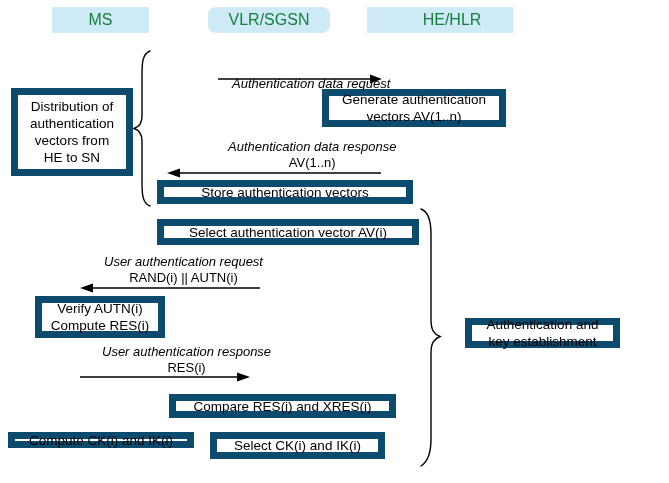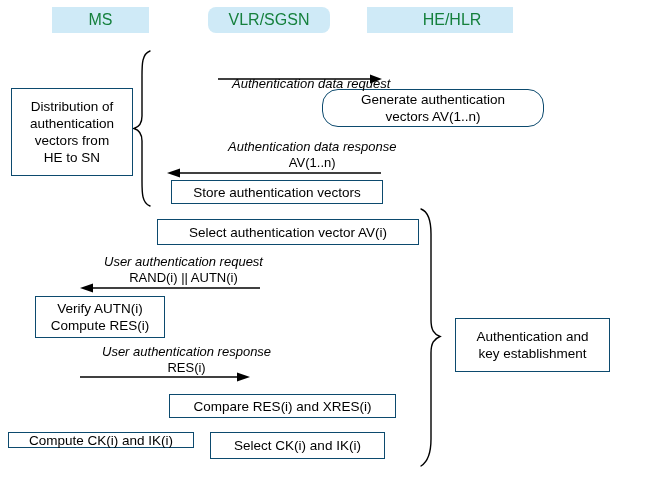--- a/index.html
+++ b/index.html
@@ -23,21 +23,21 @@
     background: #cfeaf7;
     text-align: center;
     font-size: 16px;
     line-height: 26px;
     height: 26px;
     color: #15803d;
     white-space: nowrap;
   }
   .box {
     position: absolute;
-    border: 1px solid #0c4a6e;
+    border: 7px solid #0c4a6e;
     background: #ffffff;
     text-align: center;
     font-size: 13.5px;
     line-height: 17px;
     box-sizing: border-box;
     display: flex;
     align-items: center;
     justify-content: center;
     padding: 1px 4px;
     white-space: pre-line;
@@ -92,37 +92,37 @@
     <svg width="40" height="260" viewBox="0 0 40 260" fill="none" stroke="#000" stroke-width="1.4" stroke-linecap="round">
       <path d="M1 1 C9 4, 11 14, 11 26 L11 112 C11 122, 14 126, 20 128.5 C14 131, 11 135, 11 145 L11 231 C11 243, 9 253, 1 258"></path>
     </svg>
   </div>
 
   <div class="box" style="left:11px; top:88px; width:122px; height:88px;">Distribution of
 authentication
 vectors from
 HE to SN</div>
 
-  <div class="box" style="left:322px; top:89px; width:222px; height:38px;border-radius:16px;">Generate authentication
+  <div class="box" style="left:322px; top:89px; width:184px; height:38px;">Generate authentication
 vectors AV(1..n)</div>
 
-  <div class="box" style="left:171px; top:180px; width:212px; height:24px;text-align:center;">Store authentication vectors</div>
+  <div class="box" style="left:157px; top:180px; width:256px; height:24px;text-align:center;">Store authentication vectors</div>
 
   <div class="box" style="left:157px; top:219px; width:262px; height:26px;">Select authentication vector AV(i)</div>
 
   <div class="box" style="left:35px; top:296px; width:130px; height:42px;">Verify AUTN(i)
 Compute RES(i)</div>
 
   <div class="box" style="left:169px; top:394px; width:227px; height:24px;">Compare RES(i) and XRES(i)</div>
 
   <div class="box" style="left:8px; top:432px; width:186px; height:16px;">Compute CK(i) and IK(i)</div>
 
   <div class="box" style="left:210px; top:432px; width:175px; height:27px;">Select CK(i) and IK(i)</div>
 
-  <div class="box" style="left:455px; top:318px; width:155px; height:54px;">Authentication and
+  <div class="box" style="left:465px; top:318px; width:155px; height:30px;">Authentication and
 key establishment</div>
 
   <div class="msg" style="left:232px; top:60px;margin-top:16px;">
     <span class="it">Authentication data request</span>
   </div>
   <div class="arrowwrap" style="left:218px; top:73px;">
     <svg width="172" height="12" viewBox="0 0 172 12">
       <line x1="0" y1="6" x2="160" y2="6" stroke="#000" stroke-width="1.6"></line>
       <polygon points="164,6 152,1.5 152,10.5" fill="#000"></polygon>
     </svg>

